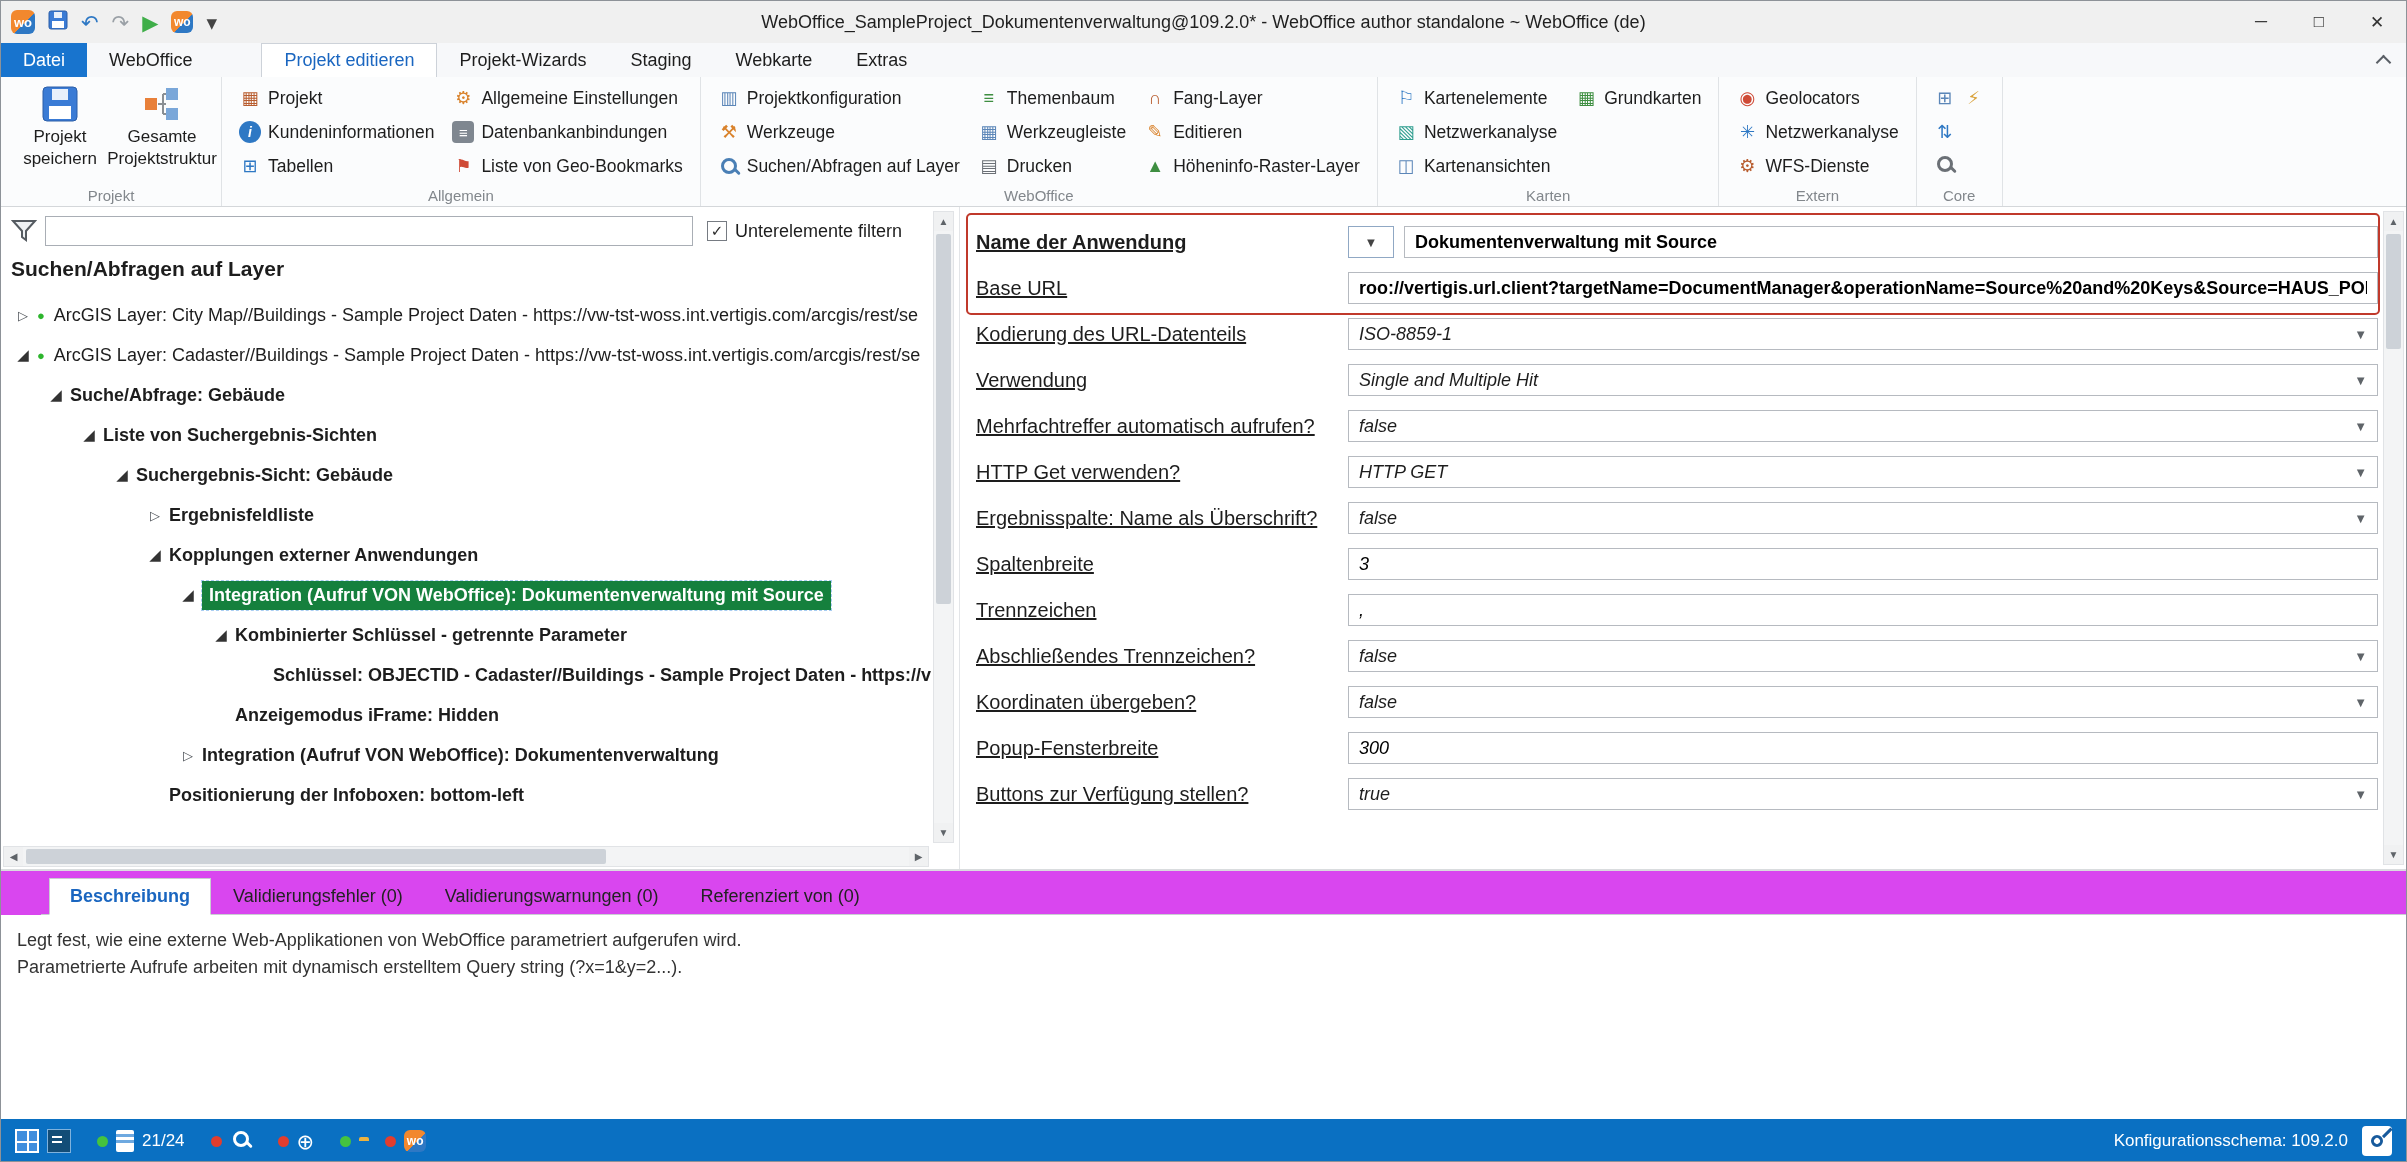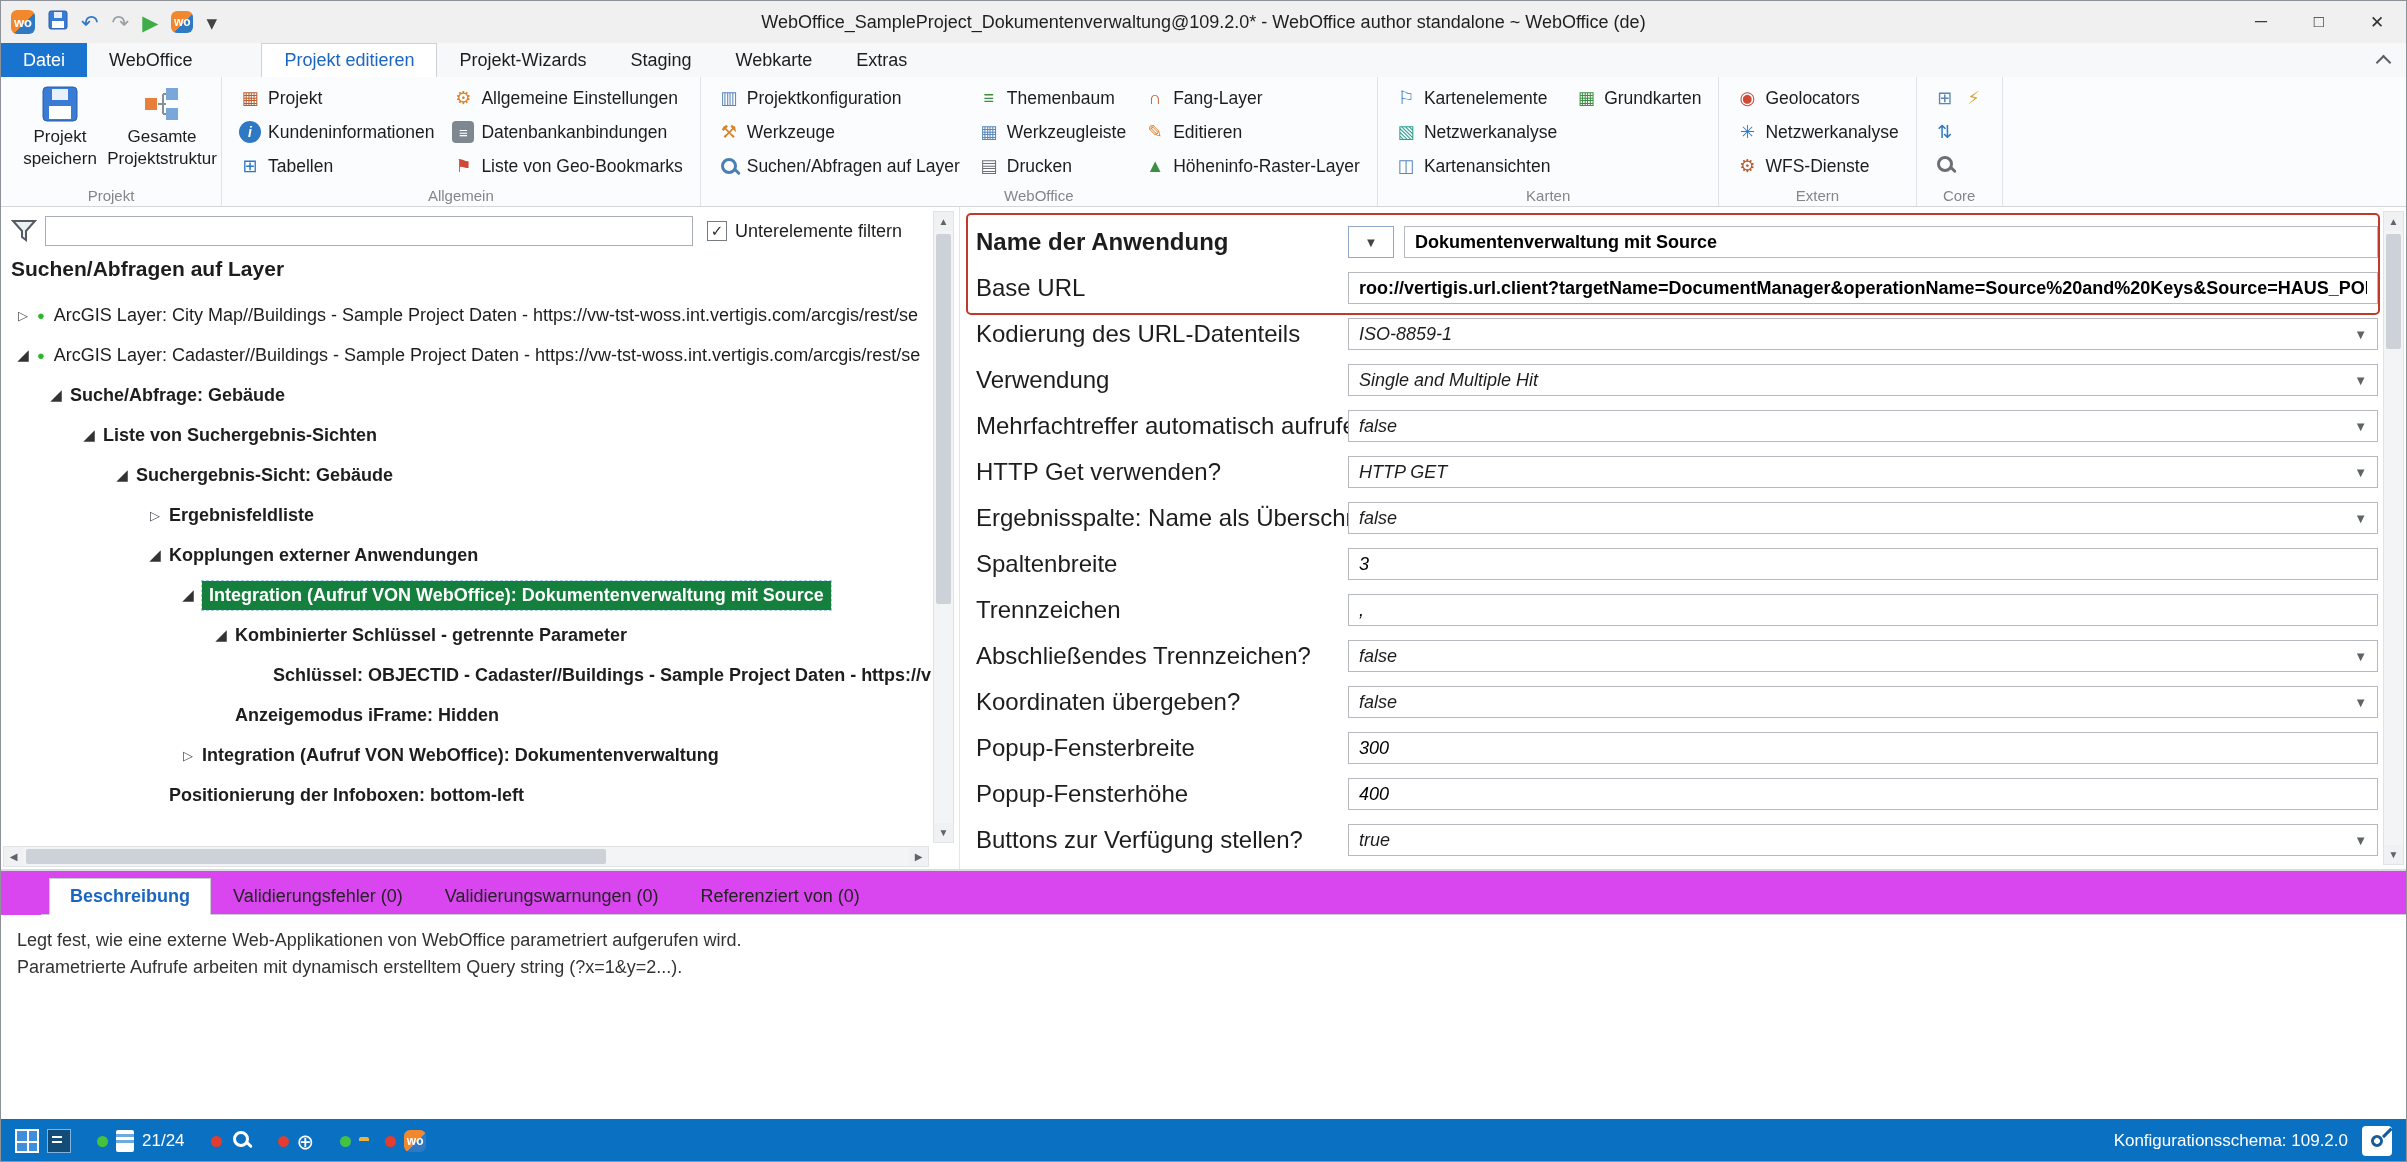--- a/index.html
+++ b/index.html
@@ -98,22 +98,22 @@
   .lhscroll .sb-thumb { top:2px; bottom:2px; left:22px; width:580px; }
   .rvscroll { top:4px; right:2px; bottom:4px; width:21px; }
   .rvscroll .up{top:0;left:0} .rvscroll .down{bottom:0;left:0}
   .rvscroll .sb-thumb { left:2px; right:2px; top:22px; height:115px; }
 
   
   .rpanel { position:absolute; left:958px; top:0; right:0; height:100%;
             border-left:1px solid #e3e5e8; overflow:hidden; }
   .props { position:absolute; left:0; top:0; right:28px; padding:12px 0 0 16px; }
   .prow { height:46px; display:flex; align-items:center; }
-  .plabel { flex:0 0 372px; font-size:24px; padding-right:12px; white-space:nowrap;
-            overflow:hidden; }
+  .plabel { flex:0 0 372px; font-size:20px; padding-right:12px; white-space:nowrap;
+            overflow:hidden;text-decoration:underline; }
   .plabel.b { font-weight:bold; }
   .combo-btn { width:46px; height:32px; border:1px solid #90a8c4; background:#fff; display:flex;
                align-items:center; justify-content:center; color:#444; font-size:13px;
                margin-right:10px; flex:0 0 46px; }
   .pfield { flex:1; height:32px; border:1px solid #b6bac0; background:#fff; display:flex;
             align-items:center; padding:0 10px; font-size:18px; min-width:0; }
   .pfield .val { flex:1; overflow:hidden; white-space:nowrap; }
   .pfield .arr { color:#5f6469; font-size:13px; margin-left:8px; flex:0 0 auto; }
   .i { font-style:italic; }
   input.pinput { flex:1; height:32px; border:1px solid #b6bac0; font-size:18px; padding:0 10px;
@@ -538,24 +538,20 @@
             <span class="val i">false</span>
             <span class="arr">▼</span>
           </div>
         </div>
 
         <div class="prow">
           <span class="plabel">Popup-Fensterbreite</span>
           <input class="pinput i" type="text" value="300" style="">
         </div>
 
-        <div class="prow">
-          <span class="plabel">Popup-Fensterhöhe</span>
-          <input class="pinput i" type="text" value="400" style="">
-        </div>
 
         <div class="prow">
           <span class="plabel">Buttons zur Verfügung stellen?</span>
           <div class="pfield">
             <span class="val i">true</span>
             <span class="arr">▼</span>
           </div>
         </div>
       </div>
 

